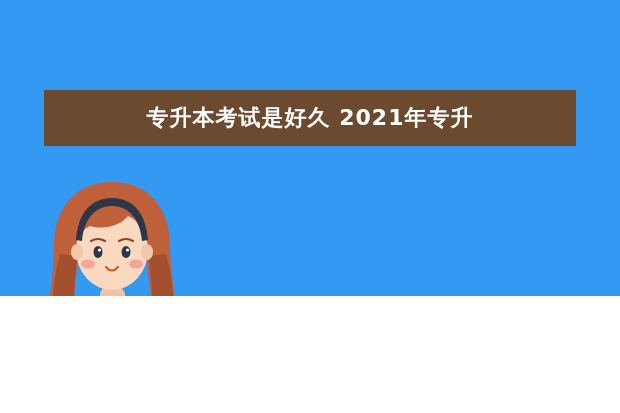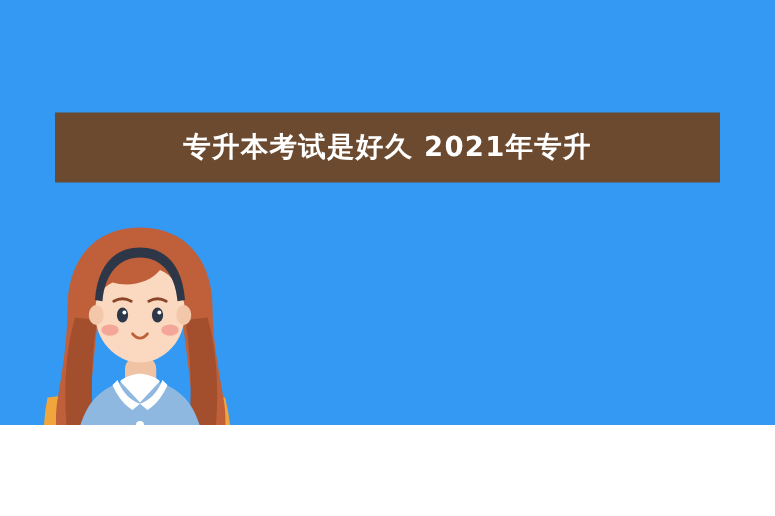--- a/index.html
+++ b/index.html
@@ -3,21 +3,21 @@
 <meta charset="utf-8">
 <style>
   html, body {
     margin: 0;
     padding: 0;
     background: #ffffff;
   }
   #canvas {
     position: relative;
     width: 620px;
-    height: 340px;
+    height: 296px;
     background: #3399f3;
     overflow: hidden;
     font-family: "Liberation Sans", sans-serif;
   }
   
   #title-banner {
     position: absolute;
     left: 44px;
     top: 90px;
     width: 532px;

